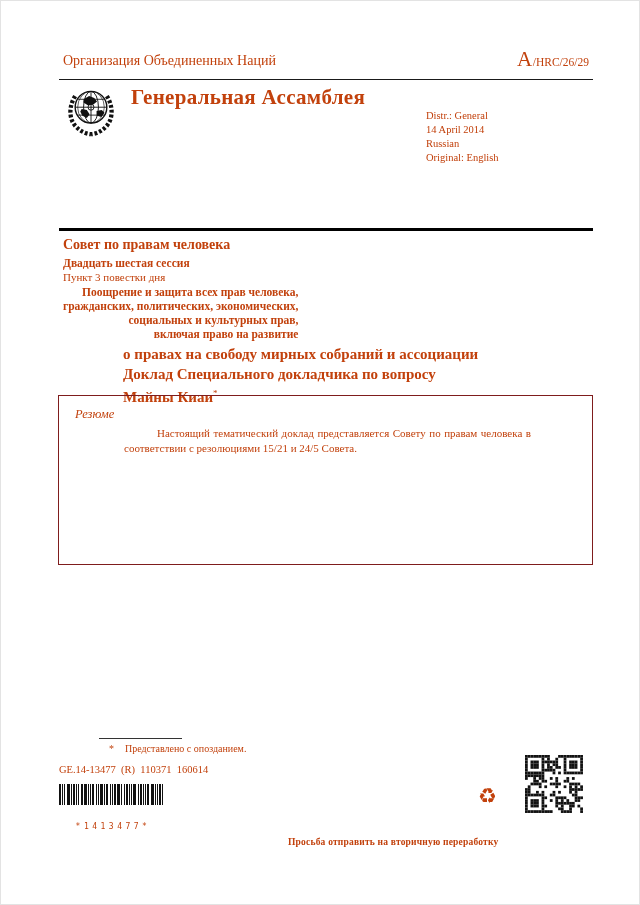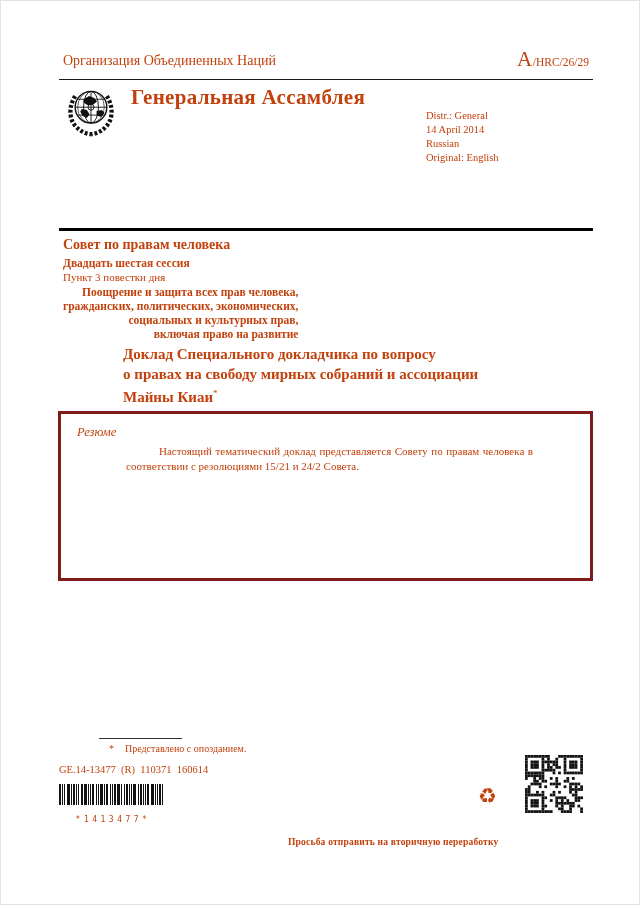--- a/index.html
+++ b/index.html
@@ -21,36 +21,36 @@
   
   .rule-thick{left:58px;top:227px;width:534px;height:2.6px;background:#000;}
   .council{left:62px;top:236px;font-size:14px;font-weight:bold;}
   .session{left:62px;top:256px;font-size:11.5px;font-weight:bold;}
   .agenda-item{left:62px;top:270px;font-size:11px;}
   .agenda{left:62px;top:284px;font-size:11.5px;font-weight:bold;line-height:14px;text-align:right;}
   
   .report-title{left:122px;top:344px;font-size:15px;font-weight:bold;line-height:19.5px;width:430px;}
   .report-title sup{font-size:9px;font-weight:normal;}
   
-  .summary-box{left:57px;top:410px;width:535px;height:170px;border:3px solid #7f1d1d;box-sizing:border-box;}
+  .summary-box{left:57px;top:394px;width:535px;height:170px;border:1px solid #7f1d1d;box-sizing:border-box;}
   .summary-heading{left:16px;top:11px;font-size:12.5px;font-style:italic;position:absolute;}
   .summary-body{position:absolute;left:65px;top:30px;width:407px;}
   .summary-body p{
     margin:0 0 6px 0;font-size:11px;line-height:14.6px;
     text-align:justify;text-indent:33px;
   }
   
   .fn-rule{left:98px;top:737px;width:83px;height:1.2px;background:#333;}
   .footnote{left:108px;top:742px;font-size:10px;}
   .footnote .star{display:inline-block;width:16px;}
   .ge-line{left:58px;top:763px;font-size:10.5px;white-space:pre;}
   .barcode{left:58px;top:783px;width:108px;}
   .barcode-text{
     font-family:"DejaVu Sans Mono","Liberation Mono",monospace;
-    font-size:8px;letter-spacing:3.5px;text-align:center;margin-top:6px;white-space:nowrap;
+    font-size:8px;letter-spacing:3.5px;text-align:center;margin-top:13px;white-space:nowrap;
   }
   .recycle-line{left:287px;top:836px;font-size:9.5px;font-weight:bold;letter-spacing:.2px;}
   .recycle-icon{left:477px;top:783px;font-size:21px;font-family:"DejaVu Sans",sans-serif;}
   .qr{left:524px;top:754px;}
 </style>
 </head>
 <body>
 
 <div class="page">
 
@@ -88,29 +88,29 @@
   <div class="abs session">Двадцать шестая сессия</div>
   <div class="abs agenda-item">Пункт 3 повестки дня</div>
   <div class="abs agenda">
     <div>Поощрение и защита всех прав человека,</div>
     <div>гражданских, политических, экономических,</div>
     <div>социальных и культурных прав,</div>
     <div>включая право на развитие</div>
   </div>
 
   <div class="abs report-title">
+    <div>о правах на свободу мирных собраний и ассоциации</div>
     <div>Доклад Специального докладчика по вопросу</div>
-    <div>о правах на свободу мирных собраний и ассоциации</div>
     <div><span>Майны Киаи</span><sup>*</sup></div>
   </div>
 
   <div class="abs summary-box">
     <div class="summary-heading">Резюме</div>
     <div class="summary-body">
-      <p>Настоящий тематический доклад представляется Совету по правам человека в соответствии с резолюциями 15/21 и 24/2 Совета.</p>
+      <p>Настоящий тематический доклад представляется Совету по правам человека в соответствии с резолюциями 15/21 и 24/5 Совета.</p>
     </div>
   </div>
 
   <div class="abs fn-rule"></div>
   <div class="abs footnote"><span class="star">*</span><span>Представлено с опозданием.</span></div>
 
   <div class="abs ge-line">GE.14-13477  (R)  110371  160614</div>
 
   <div class="abs barcode">
     <svg id="barcode-svg" width="108" height="21">

